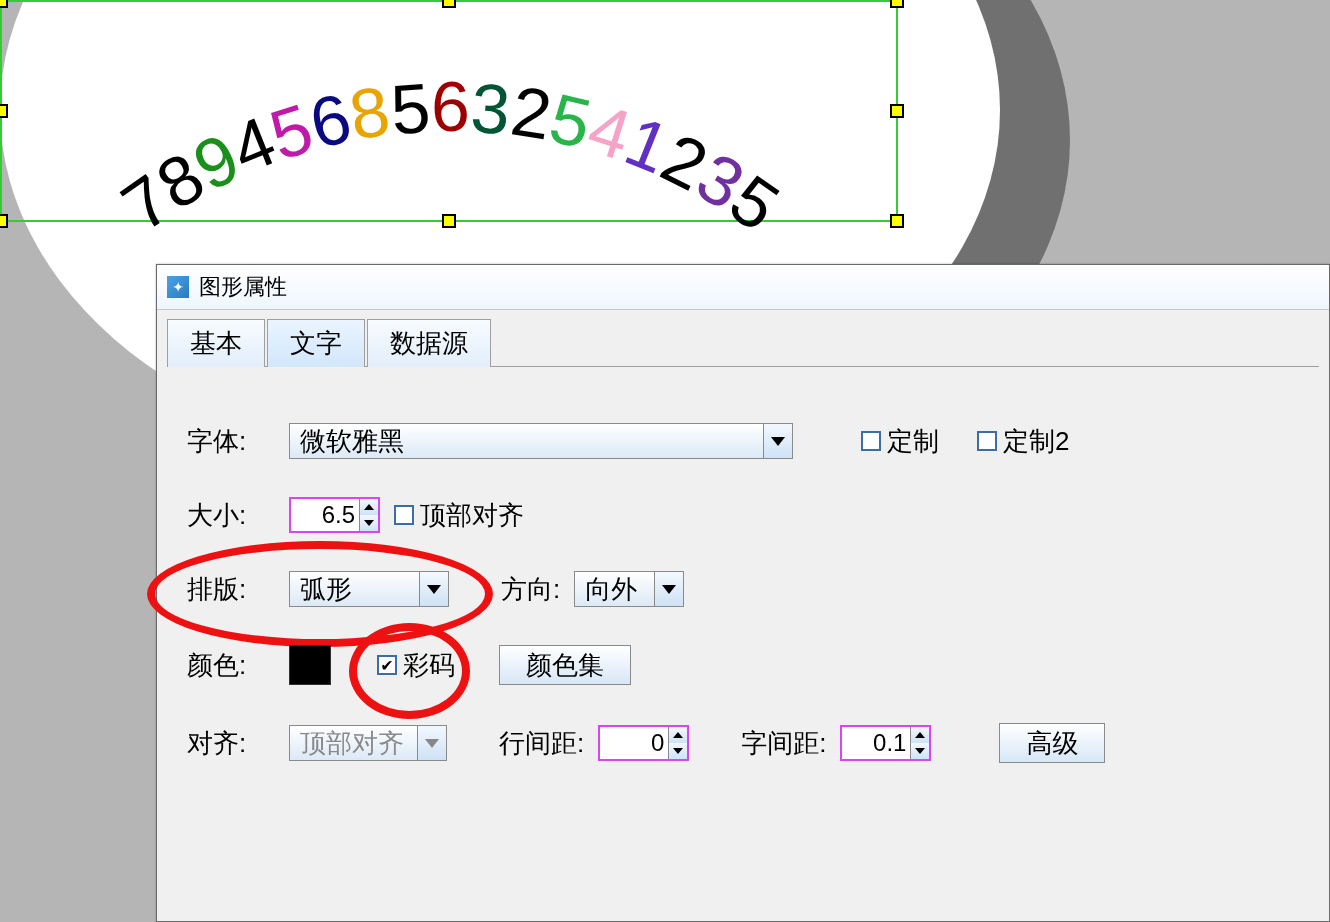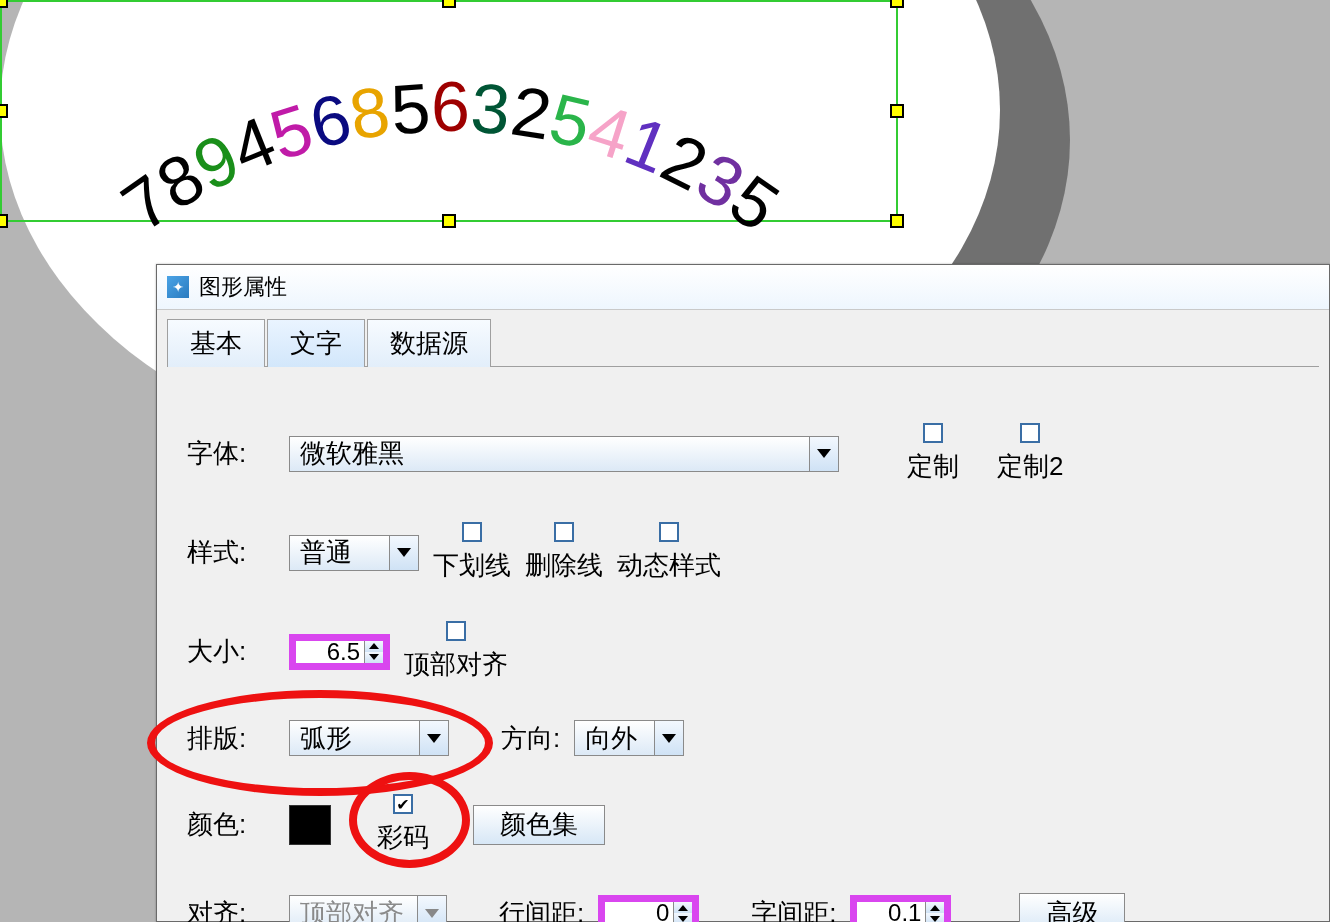--- a/index.html
+++ b/index.html
@@ -171,34 +171,33 @@
     border-left: 7px solid transparent;
     border-right: 7px solid transparent;
     border-top: 9px solid #000;
   }
 
   .chk {
     display:inline-flex;
     align-items:center;
     gap:6px;
     font-size:26px;
-    flex-direction:column;
   }
   .chk .box {
     width: 20px; height: 20px;
     border: 2px solid #3a6ea5;
     background: #fff;
     display:flex; align-items:center; justify-content:center;
     font-size:16px; color:#000;
     box-sizing: border-box;
   }
 
   .spin {
     display:inline-flex;
-    border:7px solid #d946ef;
+    border:2px solid #d946ef;
     height:36px;
     background:#fff;
     box-sizing: border-box;
   }
   .spin input {
     border:none; width:60px; text-align:right;
     font-size:24px; padding:0 4px;
     background:transparent;
   }
   .spin .arrows {
@@ -292,61 +291,39 @@
     <div class="tab">基本</div>
     <div class="tab active">文字</div>
     <div class="tab">数据源</div>
   </div>
   <div class="tab-underline"></div>
 
   <div class="panel">
 
     <div class="row">
       <span class="row-label">字体:</span>
-      <div class="combo" style="width:550px">
+      <div class="combo" style="width:504px">
         <span class="combo-text">微软雅黑</span>
         <span style="flex:1"></span>
         <span class="combo-btn">
             <span class="caret"></span>
           </span>
       </div>
       <span style="width:40px"></span>
       <label class="chk">
         <span class="box"></span>
           <span>定制</span>
       </label>
       <span style="width:10px"></span>
       <label class="chk">
         <span class="box"></span>
           <span>定制2</span>
       </label>
     </div>
 
-    <div class="row">
-      <span class="row-label">样式:</span>
-      <div class="combo" style="width:130px">
-        <span class="combo-text">普通</span>
-        <span style="flex:1"></span>
-        <span class="combo-btn">
-            <span class="caret"></span>
-          </span>
-      </div>
-      <label class="chk">
-        <span class="box"></span>
-          <span>下划线</span>
-      </label>
-      <label class="chk">
-        <span class="box"></span>
-          <span>删除线</span>
-      </label>
-      <label class="chk">
-        <span class="box"></span>
-          <span>动态样式</span>
-      </label>
-    </div>
 
     <div class="row">
       <span class="row-label">大小:</span>
       <div class="spin">
         <input value="6.5" style="">
         <span class="arrows">
           <div>
               <span class="mini-caret-up"></span>
             </div>
           <div>

